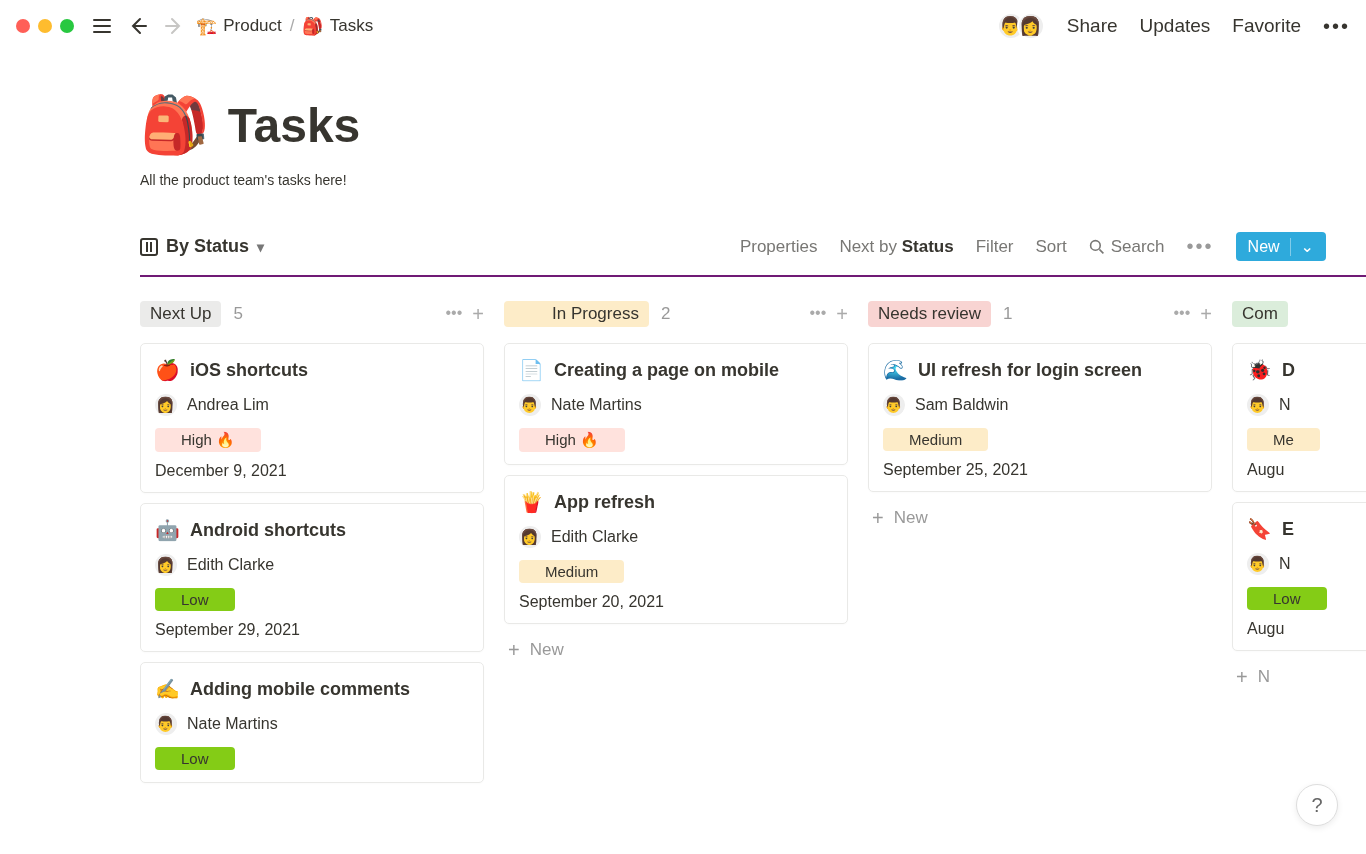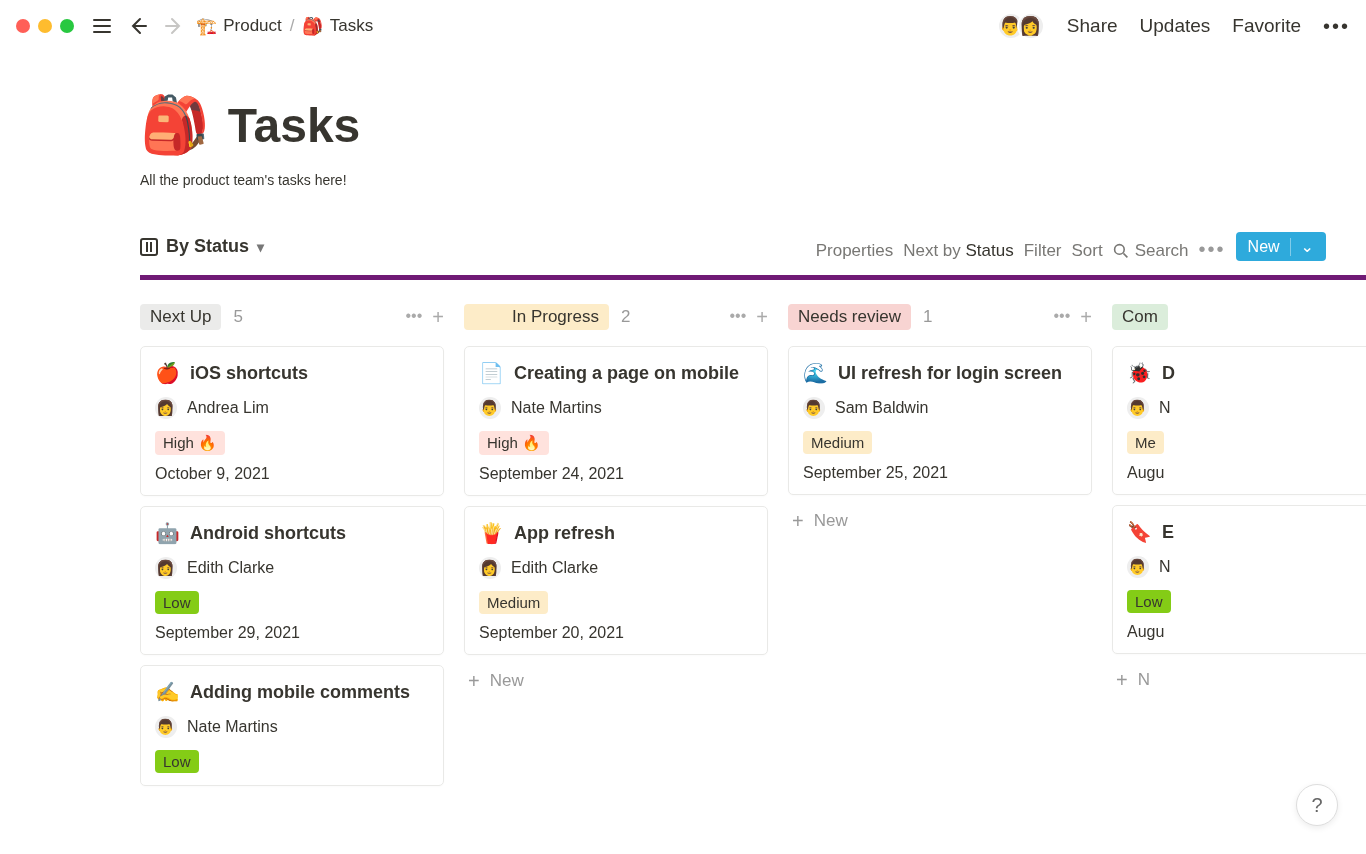--- a/index.html
+++ b/index.html
@@ -42,61 +42,61 @@
     }
     .topbar-link { font-size: 19px; color: #37352f; cursor: pointer; }
     .dots-icon { font-size:20px; letter-spacing:2px; color:#37352f; cursor:pointer;}
     .page { padding: 40px 0 0 140px; }
     .page-title-row { display: flex; align-items: center; gap: 18px; }
     .page-emoji { font-size: 56px; }
     .page-title { font-size: 48px; font-weight: 700; }
     .page-subtitle { font-size: 14px; margin-top: 14px; color: #37352f; }
     .view-controls {
       display: flex; align-items: center; margin-top: 44px;
-      padding-bottom: 14px; border-bottom: 5px solid #701a75;
+      padding-bottom: 14px; border-bottom: 2px solid #701a75;
       padding-right: 40px;
     }
     .view-switch {
       display: flex; align-items: center; gap: 8px;
       font-size: 18px; font-weight: 600; cursor:pointer;
     }
     .board-icon { width:18px; height:18px; border:2px solid #37352f; border-radius:3px; position:relative;}
     .board-icon::before, .board-icon::after{
       content:''; position:absolute; top:2px; bottom:2px; width:2px; background:#37352f;
     }
     .board-icon::before{left:4px;} .board-icon::after{right:4px;}
     .chevron-down { font-size:14px; color:#777;}
-    .controls-right { margin-left:auto; display:flex; align-items:flex-end; gap:10px; font-size:17px; color:#787774;}
+    .controls-right { margin-left:auto; display:flex; align-items:center; gap:22px; font-size:17px; color:#787774;}
     .controls-right .ctrl { cursor:pointer;}
-    .controls-right b { color:#37352f; font-weight:400;}
+    .controls-right b { color:#37352f; font-weight:700;}
     .search-wrap{display:flex;align-items:center;gap:6px;cursor:pointer;}
     .new-btn {
       background:#2eaadc; color:#fff; border-radius:4px;
       padding:5px 12px; display:flex; align-items:center; gap:10px;
       font-size:16px; font-weight:500; cursor:pointer;
     }
     .new-btn .divider{width:1px;height:18px;background:rgba(255,255,255,0.4);}
     .board { display:flex; gap:20px; margin-top:22px; overflow-x:auto; padding-right:40px;}
-    .column { width:304px; flex-shrink:0;}
+    .column { width:344px; flex-shrink:0;}
     .col-header { display:flex; align-items:center; gap:12px; margin-bottom:14px; height:30px;}
     .col-tag { padding:3px 10px; border-radius:4px; font-size:17px;}
     .col-count { color:#999; font-size:17px;}
     .col-actions { margin-left:auto; display:flex; gap:10px; color:#aaa;}
     .card {
       border:1px solid #e9e9e7; border-radius:5px; padding:14px 14px 12px;
       margin-bottom:10px; background:#fff; cursor:pointer;
       box-shadow: 0 1px 2px rgba(0,0,0,0.02);
     }
     .card-title-row{display:flex;align-items:center;gap:10px;}
     .card-emoji{font-size:20px;}
     .card-title{font-size:18px;font-weight:600;}
     .assignee-row{display:flex;align-items:center;gap:10px;margin-top:12px;}
     .mini-avatar{width:22px;height:22px;border-radius:50%;background:#eee;display:flex;align-items:center;justify-content:center;font-size:15px;}
     .assignee-name{font-size:16px;}
-    .priority-tag{display:inline-block;padding:3px 8px;border-radius:4px;font-size:15px;margin-top:12px;}
+    .priority-tag{display:inline-block;padding:3px 26px;border-radius:4px;font-size:15px;margin-top:12px;}
     .card-date{font-size:16px;margin-top:10px;}
     .add-new-row{display:flex;align-items:center;gap:10px;color:#999;font-size:17px;margin-top:6px;cursor:pointer;padding:6px 4px;}
     .plus{font-size:20px;line-height:1;}
     .tag-gray{background:#ebebea;}
     .tag-yellow{background:#fdecc8;padding-left:48px;}
     .tag-pink{background:#f8d4d2;}
     .tag-green{background:#dbeddb;}
     .pr-high{background:#ffe2dd;}
     .pr-medium{background:#fdecc8;}
     .pr-low{background:#84cc16;}
@@ -204,21 +204,21 @@
         <div class="card">
       <div class="card-title-row">
         <span class="card-emoji">🍎</span>
         <span class="card-title">iOS shortcuts</span>
       </div>
       <div class="assignee-row">
         <span class="mini-avatar">👩</span>
         <span class="assignee-name">Andrea Lim</span>
       </div>
       <span class="priority-tag pr-high">High 🔥</span>
-      <div class="card-date">October 9, 2021</div></div>
+      <div class="card-date">December 9, 2021</div></div>
         <div class="card">
       <div class="card-title-row">
         <span class="card-emoji">🤖</span>
         <span class="card-title">Android shortcuts</span>
       </div>
       <div class="assignee-row">
         <span class="mini-avatar">👩</span>
         <span class="assignee-name">Edith Clarke</span>
       </div>
       <span class="priority-tag pr-low">Low</span>
@@ -247,21 +247,21 @@
         <div class="card">
       <div class="card-title-row">
         <span class="card-emoji">📄</span>
         <span class="card-title">Creating a page on mobile</span>
       </div>
       <div class="assignee-row">
         <span class="mini-avatar">👨</span>
         <span class="assignee-name">Nate Martins</span>
       </div>
       <span class="priority-tag pr-high">High 🔥</span>
-      <div class="card-date">September 24, 2021</div></div>
+      </div>
         <div class="card">
       <div class="card-title-row">
         <span class="card-emoji">🍟</span>
         <span class="card-title">App refresh</span>
       </div>
       <div class="assignee-row">
         <span class="mini-avatar">👩</span>
         <span class="assignee-name">Edith Clarke</span>
       </div>
       <span class="priority-tag pr-medium">Medium</span>

